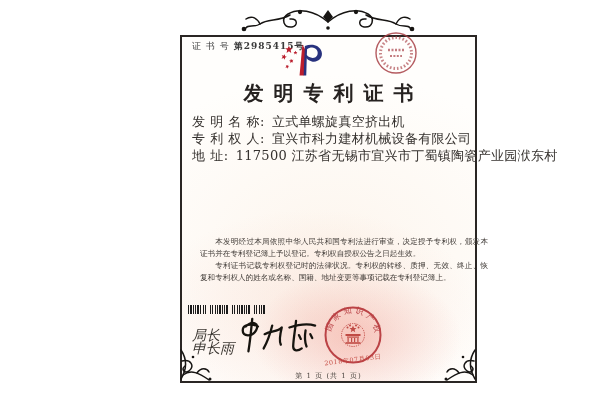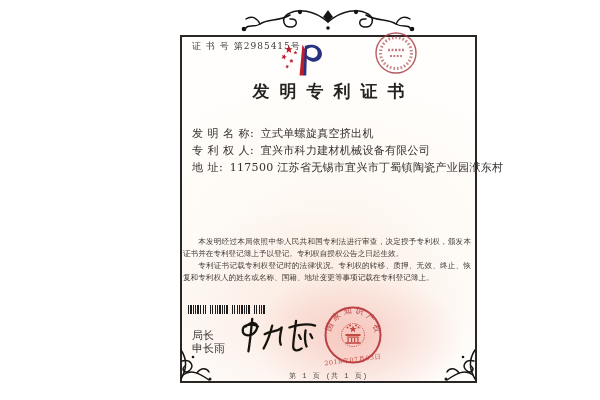--- a/index.html
+++ b/index.html
@@ -17,54 +17,54 @@
     border:2px solid #2a2624;
     box-sizing:border-box;
     background:
       radial-gradient(150px 95px at 175px 300px, rgba(233,130,120,.30), rgba(233,130,120,0) 70%),
       radial-gradient(240px 150px at 130px 280px, rgba(242,180,160,.22), rgba(242,180,160,0) 72%),
       radial-gradient(320px 230px at 150px 210px, rgba(248,226,205,.30), rgba(248,226,205,0) 75%),
       #fffefc;
   }
 
   .cert-number{left:192px;top:40px;font-size:9px;letter-spacing:1px;color:#3a3a3a;}
-  .cert-number b{font-weight:normal;margin-left:4px;}
+  .cert-number b{font-weight:bold;margin-left:4px;}
 
   .title{
     left:180px;top:80px;width:297px;text-align:center;
-    font-size:17px;font-weight:bold;letter-spacing:10px;text-indent:10px;
+    font-size:20px;font-weight:bold;letter-spacing:10px;text-indent:10px;
     color:#262220;
   }
 
-  .fields{left:192px;top:126px;width:280px;font-size:11px;color:#35312e;}
+  .fields{left:192px;top:113px;width:280px;font-size:13px;color:#35312e;}
   .frow{height:17.2px;white-space:nowrap;position:relative;}
   .frow .lab{letter-spacing:.5px;}
   .frow .val{margin-left:3px;letter-spacing:.3px;}
   .frow .second{position:absolute;left:148px;top:0;}
 
   .body-text{
-    left:183px;top:236px;width:288px;
+    left:200px;top:236px;width:288px;
     font-size:7.6px;line-height:12px;color:#413c38;
     text-align:justify;
   }
   .body-text p{margin:0;text-indent:2em;}
 
   .barcode{
     left:188px;top:305px;width:78px;height:9px;
     background:repeating-linear-gradient(90deg,
       #1c1c1c 0 1px, transparent 1px 2px,
       #1c1c1c 2px 3.6px, transparent 3.6px 5.2px,
       #1c1c1c 5.2px 5.8px, transparent 5.8px 7.3px);
   }
 
-  .signer{left:192px;top:329px;font-size:11px;line-height:13px;color:#3a3631;}
+  .signer{left:192px;top:329px;font-size:14px;line-height:13px;color:#3a3631;font-style:italic;}
 
   .page-footer{
     left:180px;top:371px;width:297px;text-align:center;
-    font-size:7px;letter-spacing:1px;color:#4a443f;font-family:Liberation Mono, monospace;
+    font-size:7px;letter-spacing:1px;color:#4a443f;
   }
 
   .seal-date{
     left:320px;top:356px;width:66px;text-align:center;
     font-size:6.4px;color:#c04038;transform:rotate(-7deg);
     letter-spacing:.5px;opacity:.9;
   }
 
   svg{display:block;}
 </style>

